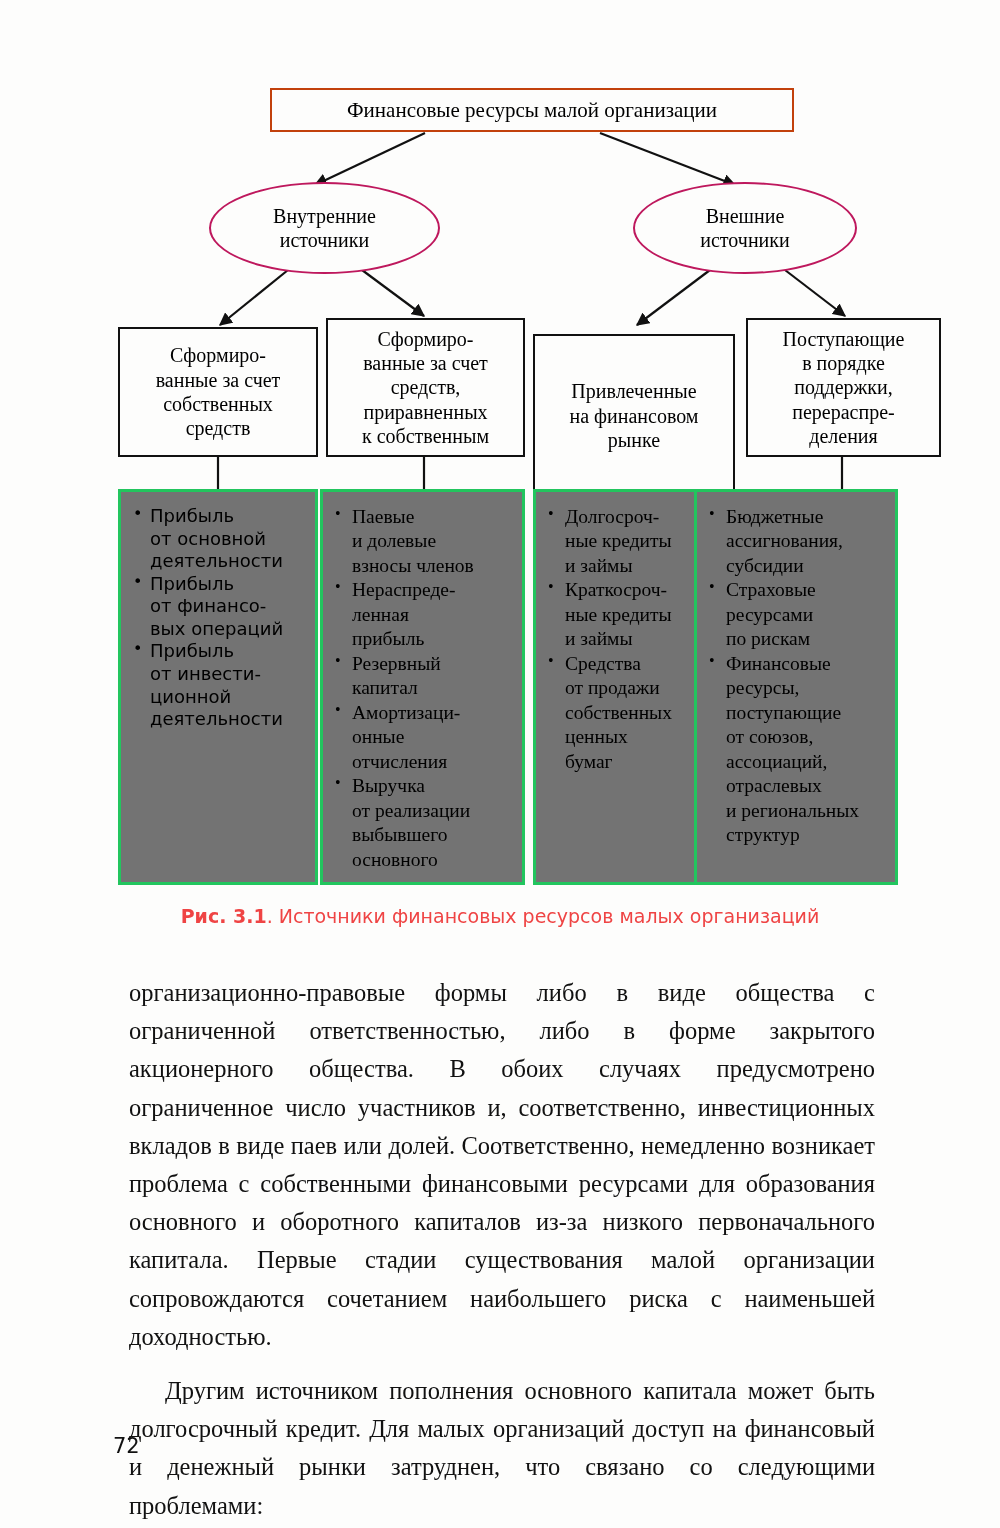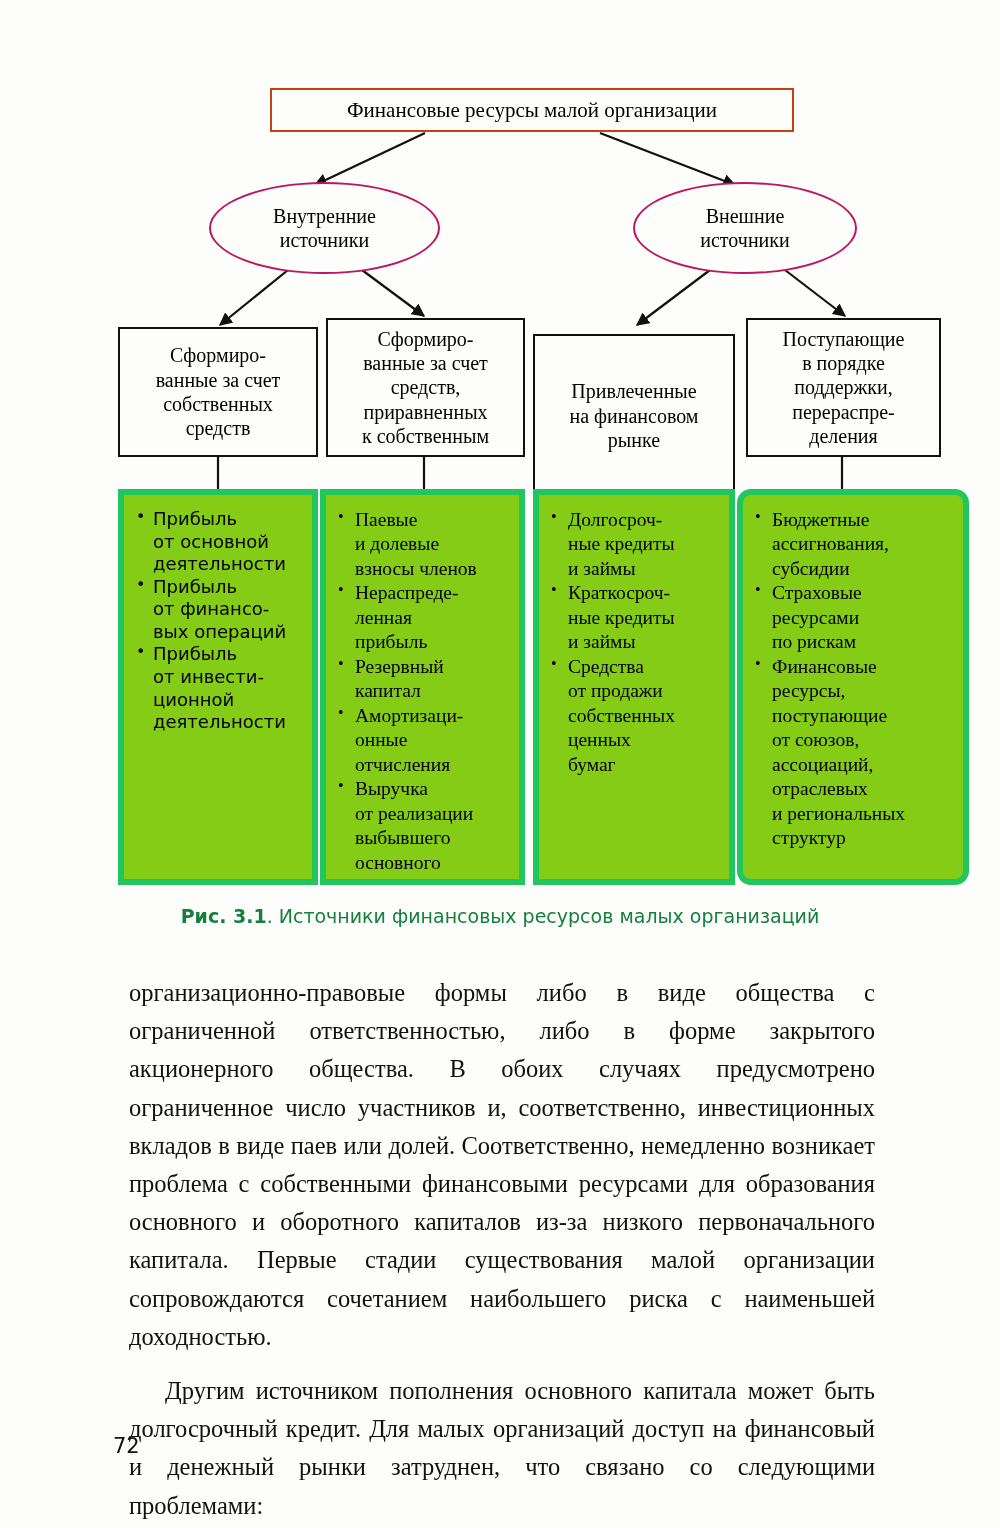--- a/index.html
+++ b/index.html
@@ -79,28 +79,28 @@
     padding: 2px 4px;
   }
   .cat-1 { left: 118px; top: 327px; width: 200px; height: 130px; }
   .cat-2 { left: 326px; top: 318px; width: 199px; height: 139px; }
   .cat-3 { left: 533px; top: 334px; width: 202px; height: 164px; }
   .cat-4 { left: 746px; top: 318px; width: 195px; height: 139px; }
 
   .list-box {
     position: absolute;
     box-sizing: border-box;
-    border: 6px solid #22c55e;
-    background: #84cc16;
+    border: 3px solid #22c55e;
+    background: #737373;
     padding: 13px 6px 8px 10px;
   }
   .list-1 { left: 118px; top: 489px; width: 200px; height: 396px; }
   .list-2 { left: 320px; top: 489px; width: 205px; height: 396px; }
   .list-3 { left: 533px; top: 489px; width: 202px; height: 396px; }
-  .list-4 { left: 737px; top: 489px; width: 232px; height: 396px; border-radius: 14px; }
+  .list-4 { left: 694px; top: 489px; width: 204px; height: 396px; }
 
   .list-box ul {
     margin: 0;
     padding: 0;
     list-style: none;
   }
   .list-box li {
     position: relative;
     padding-left: 19px;
     margin: 0 0 0 0;
@@ -120,21 +120,21 @@
 
   
   .caption {
     position: absolute;
     left: 0;
     top: 905px;
     width: 1000px;
     text-align: center;
     font-family: "DejaVu Sans", sans-serif;
     font-size: 19px;
-    color: #15803d;
+    color: #ef4444;
   }
   .caption b { font-weight: bold; }
 
   
   .body-text {
     position: absolute;
     left: 113px;
     top: 958px;
     width: 778px;
     font-family: "Liberation Serif", serif;

